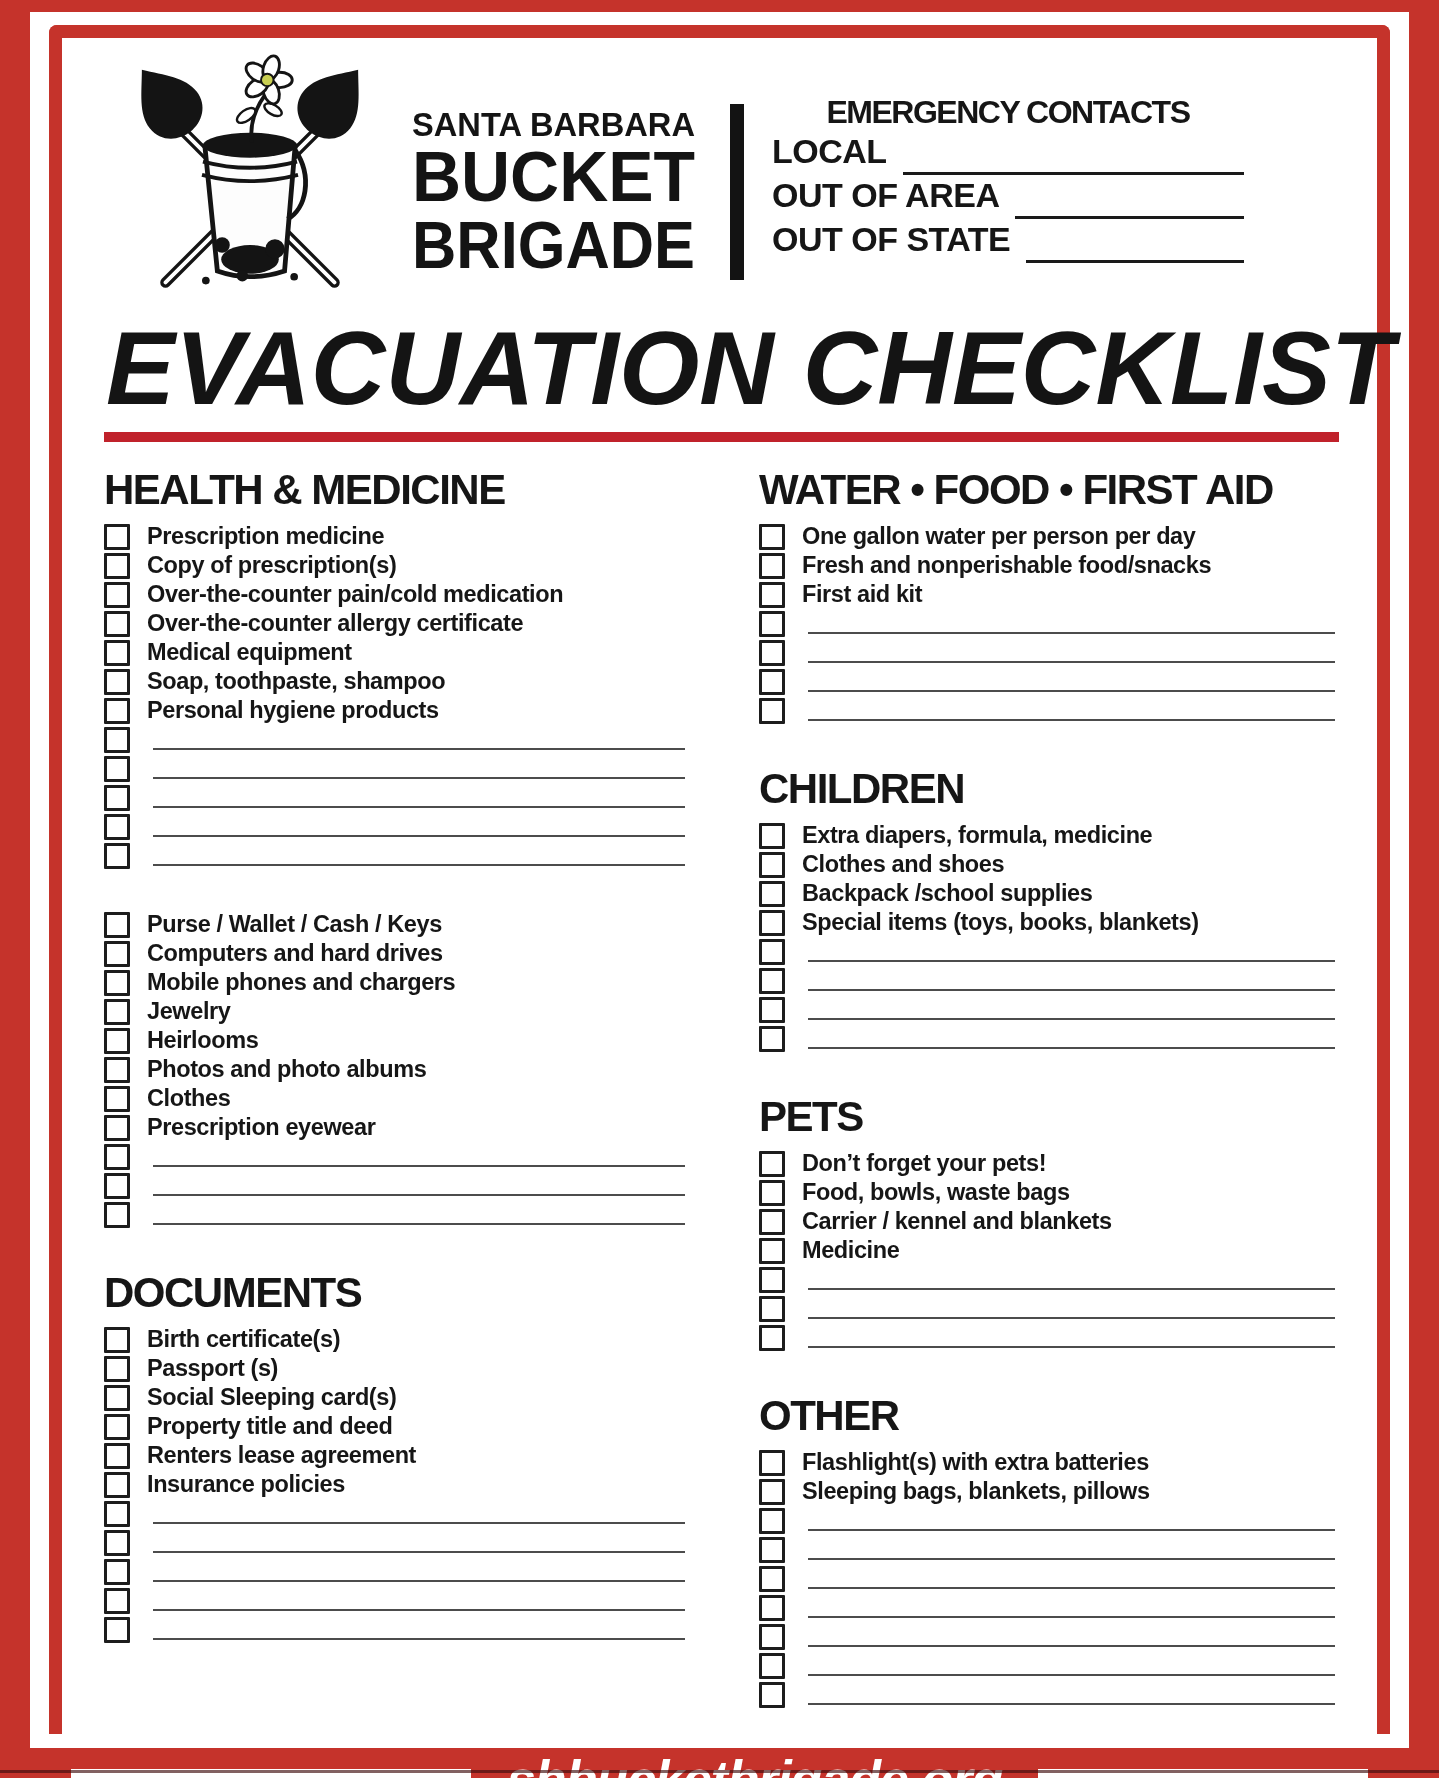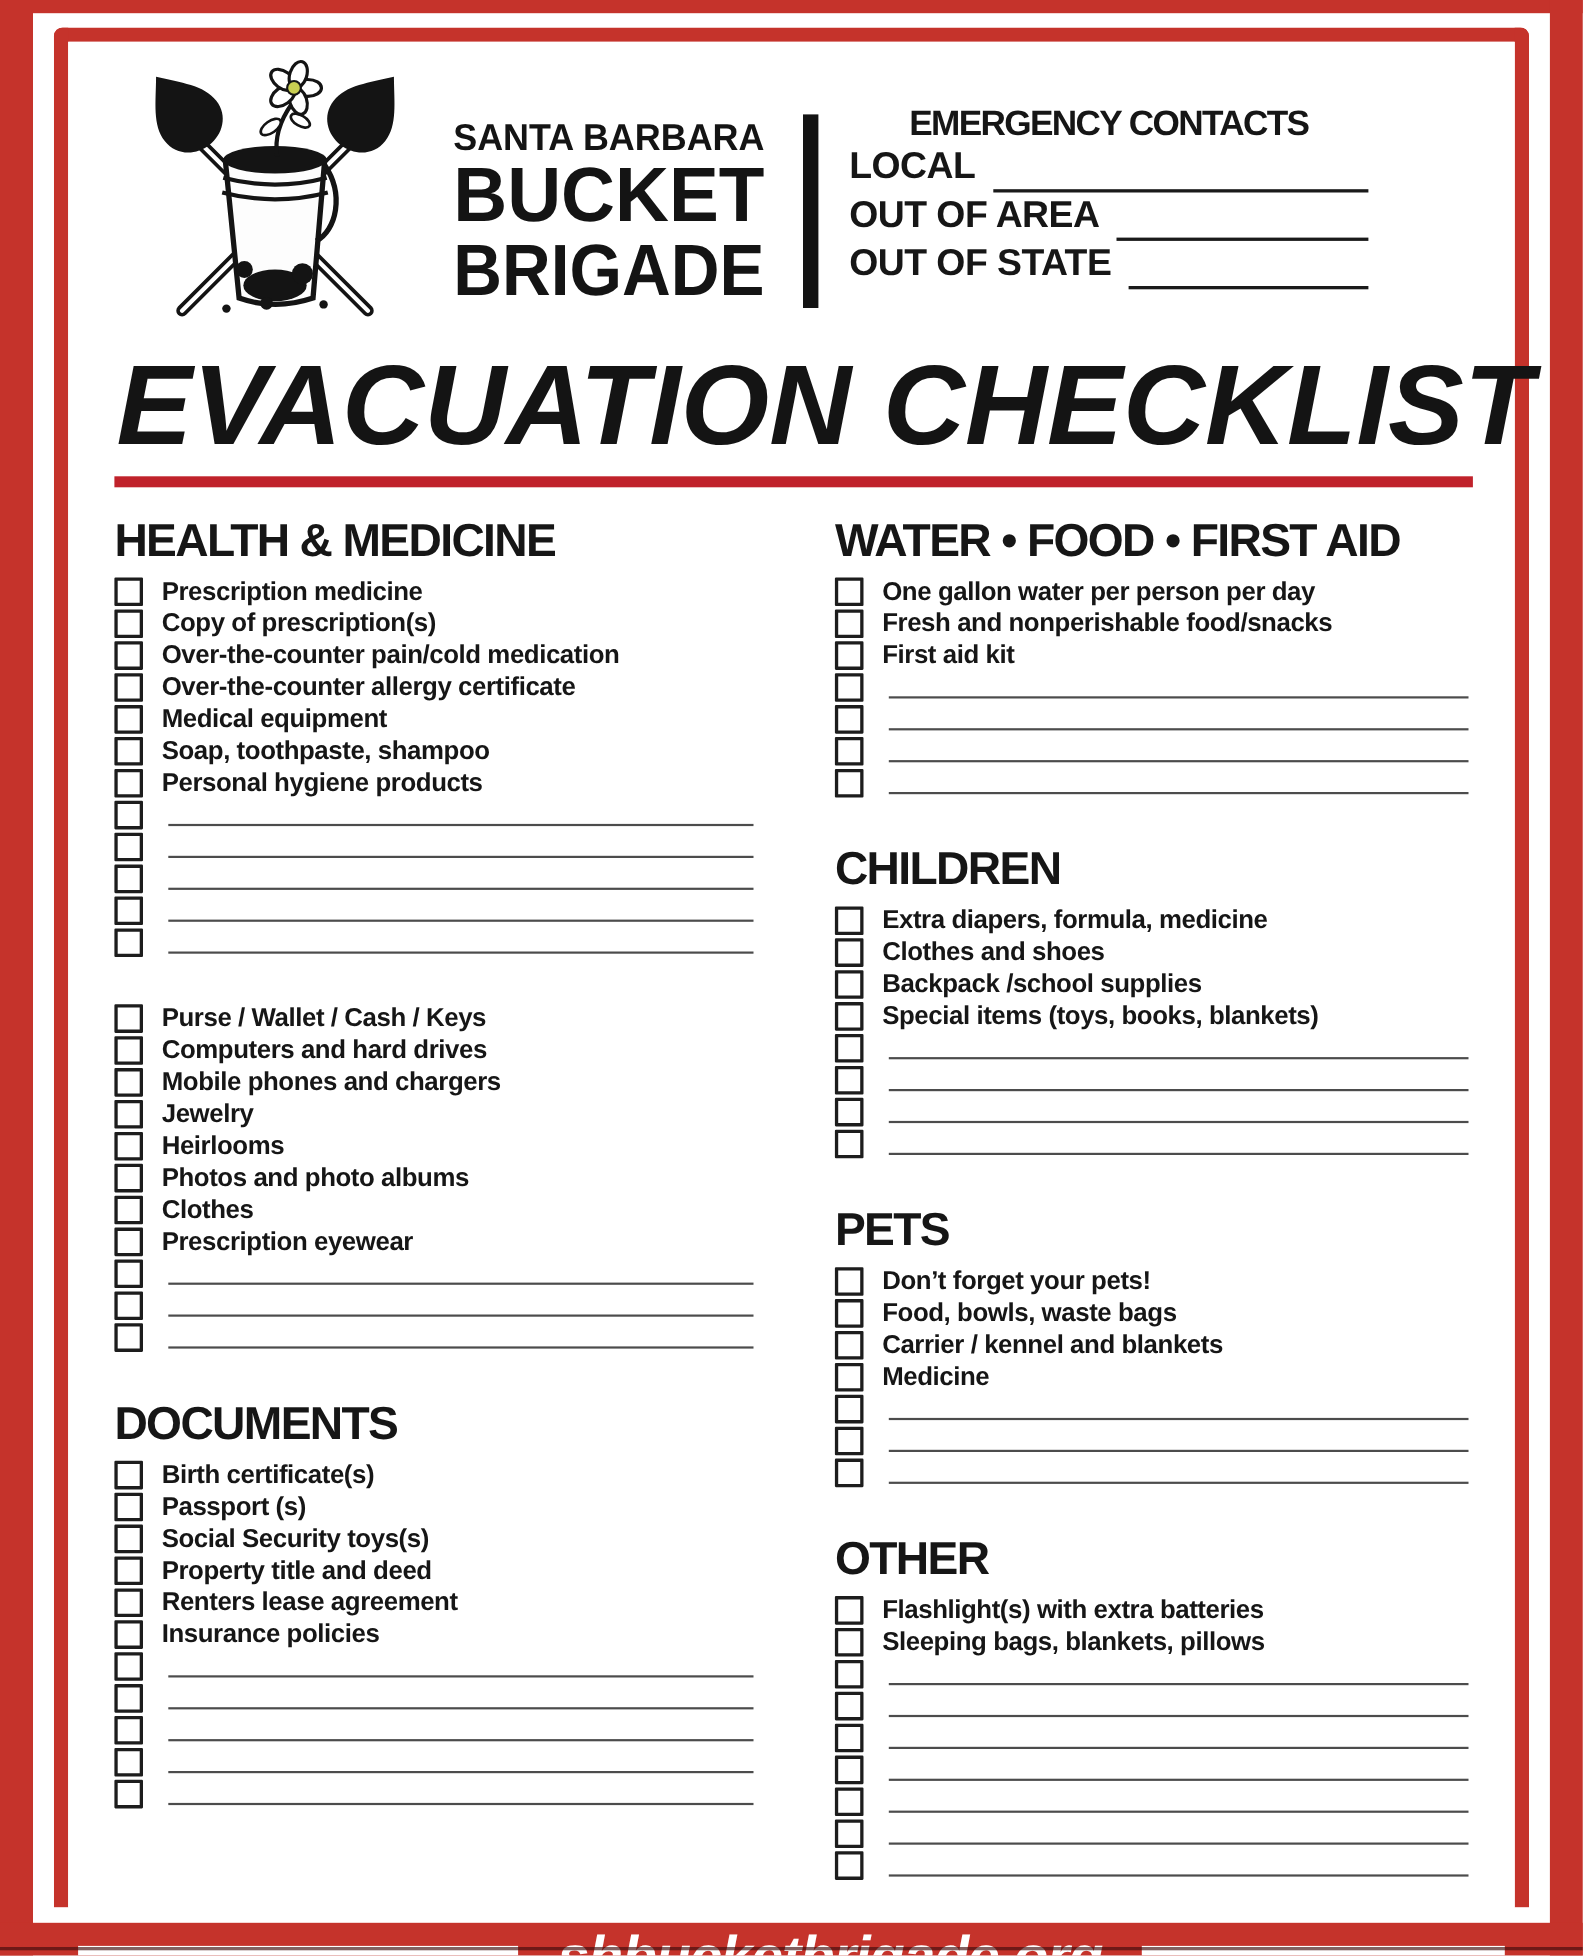--- a/index.html
+++ b/index.html
@@ -257,21 +257,21 @@
             <div class="row">
               <span class="box"></span>
               <span class="lbl">Birth certificate(s)</span>
             </div>
             <div class="row">
               <span class="box"></span>
               <span class="lbl">Passport (s)</span>
             </div>
             <div class="row">
               <span class="box"></span>
-              <span class="lbl">Social Security toys(s)</span>
+              <span class="lbl">Social Sleeping card(s)</span>
             </div>
             <div class="row">
               <span class="box"></span>
               <span class="lbl">Property title and deed</span>
             </div>
             <div class="row">
               <span class="box"></span>
               <span class="lbl">Renters lease agreement</span>
             </div>
             <div class="row">

